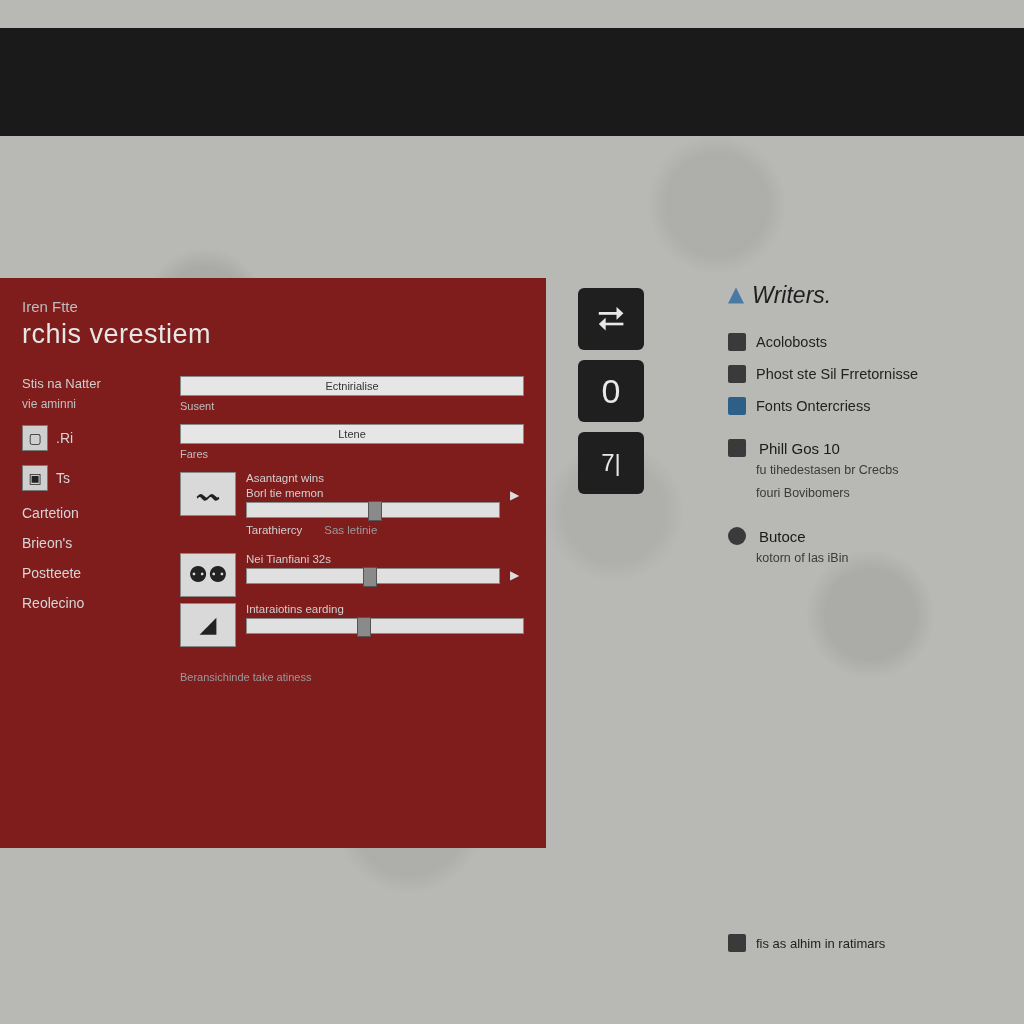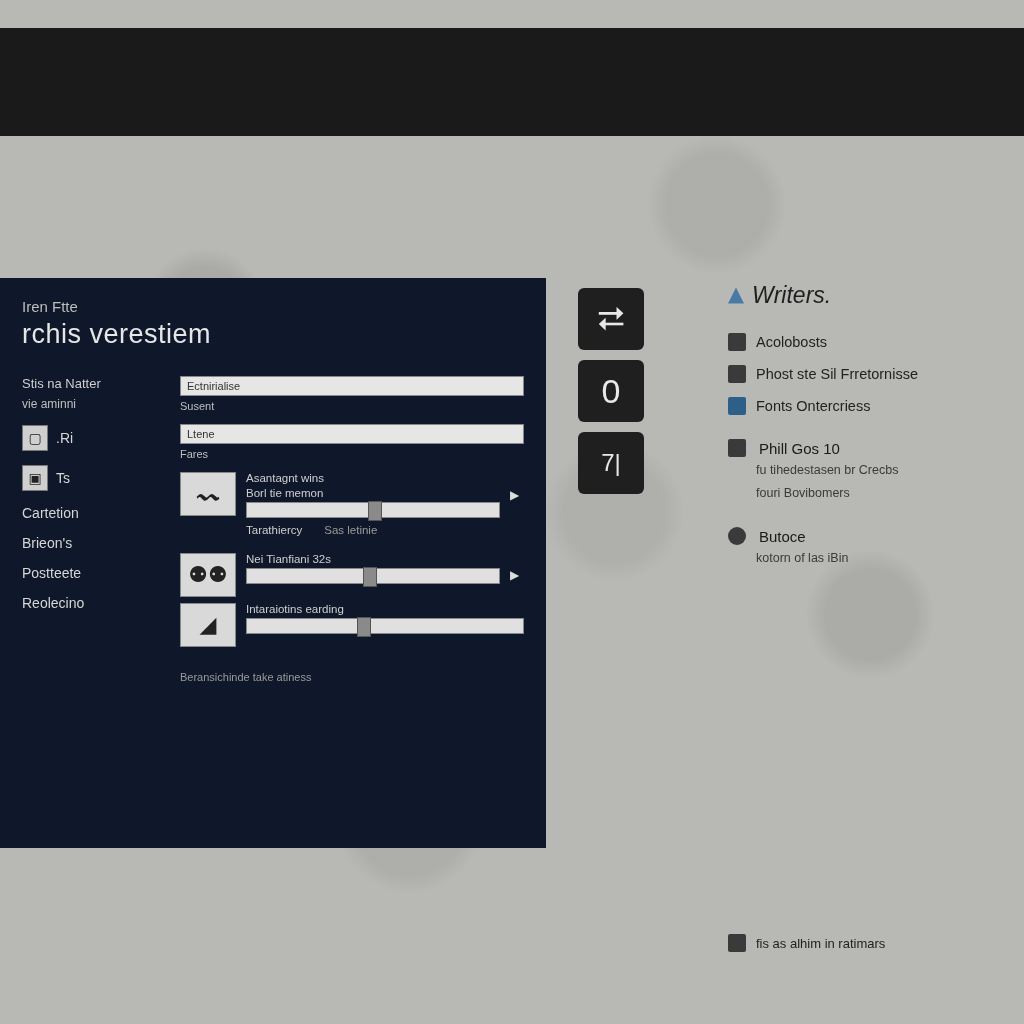--- a/index.html
+++ b/index.html
@@ -18,35 +18,35 @@
   .topbar {
     position: absolute;
     top: 28px; left: 0; right: 0;
     height: 108px;
     background: #1a1a1a;
   }
   .panel {
     position: absolute;
     left: 0; top: 278px;
     width: 546px; height: 570px;
-    background: #0f172a;
+    background: #7f1d1d;
     color: #d6d6d6;
     padding: 20px 22px 20px 22px;
   }
   .panel .subtitle { font-size: 15px; color: #bdbdbd; margin-bottom: 4px; }
   .panel .title { font-size: 27px; color: #e6e6e6; letter-spacing: 0.5px; margin-bottom: 26px; }
   .panel-body { display: flex; }
   .panel-left { width: 158px; }
   .panel-right { flex: 1; }
   .lbl { font-size: 13px; color: #cfcfcf; margin-bottom: 6px; display:block; }
   .lbl.small { font-size: 12px; color:#bfbfbf; }
   .nav-item { display:flex; align-items:center; gap:8px; margin: 14px 0; font-size: 14px; color:#d6d6d6; }
   .nav-item .ico { width:26px; height:26px; background:#cfcfcf; border:1px solid #777; display:flex; align-items:center; justify-content:center; font-size:14px; color:#222; }
   .nav-text { margin: 14px 0; font-size:14px; color:#d6d6d6; }
-  .field { width: 100%; height: 20px; background:#e6e6e6; border:1px solid #888; margin-bottom:4px; font-size:11px; padding:2px 6px; color:#333; }
+  .field { width: 100%; height: 20px; background:#e6e6e6; border:1px solid #888; margin-bottom:4px; font-size:11px; padding:2px 6px; color:#333;text-align:center; }
   .caption { font-size:11px; color:#bfbfbf; margin-bottom:12px; display:block; }
   .row { display:flex; align-items:flex-start; gap:10px; margin-bottom:6px; }
   .thumb { width:56px; height:44px; background:#d9d9d9; border:1px solid #888; display:flex; align-items:center; justify-content:center; font-size:22px; color:#222; }
   .rowmain { flex:1; }
   .rowlabel { font-size:11.5px; color:#cfcfcf; margin-bottom:3px; }
   .slider { position:relative; height:16px; background:#e0e0e0; border:1px solid #888; }
   .slider .knob { position:absolute; top:-2px; width:14px; height:20px; background:#8a8a8a; border:1px solid #555; }
   .arrow { width:14px; font-size:12px; color:#ddd; align-self:center; }
   .footnote { font-size:11px; color:#9a9a9a; margin-top:24px; }
 

